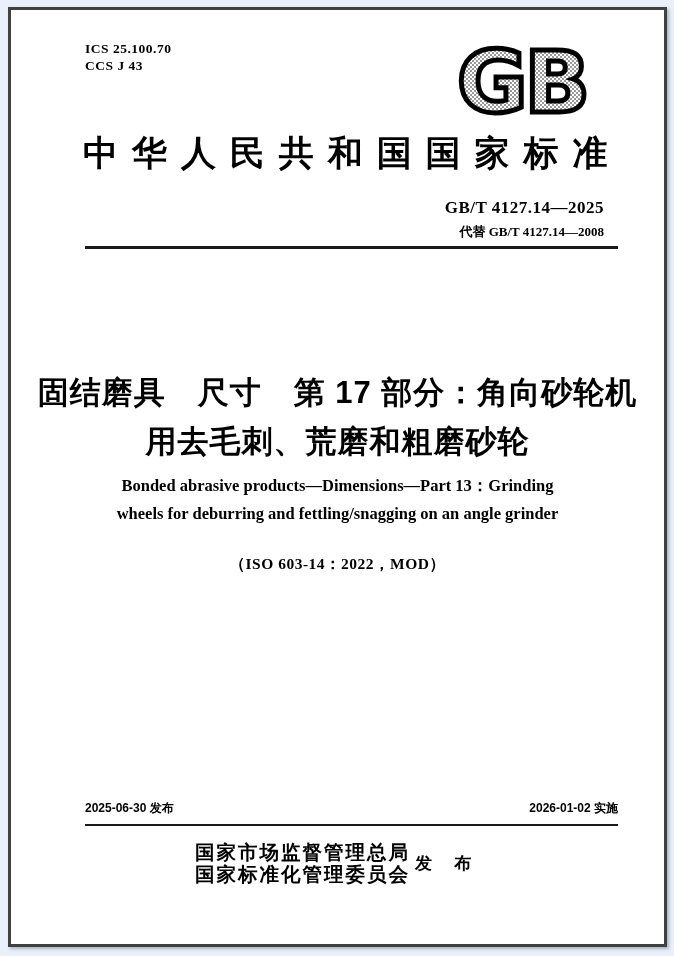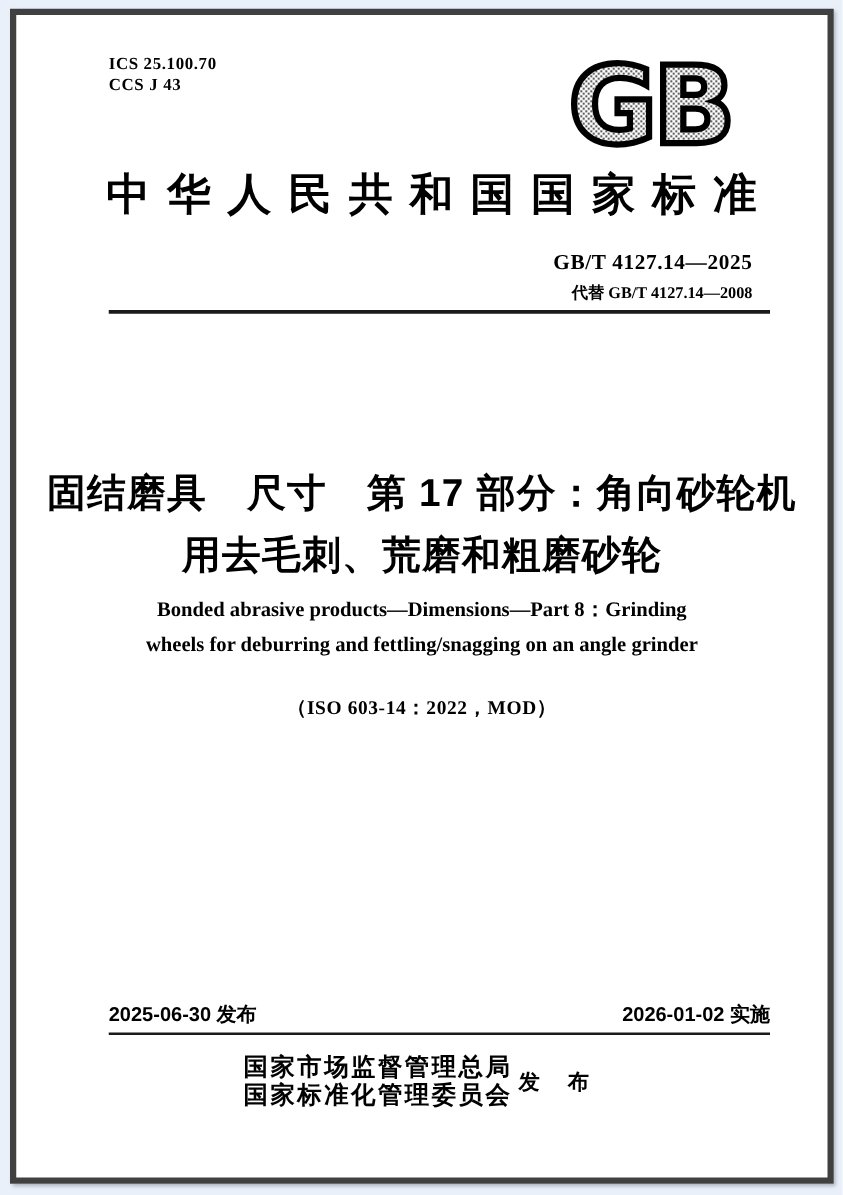--- a/index.html
+++ b/index.html
@@ -6,21 +6,21 @@
   body{
     width:674px;height:956px;position:relative;
     background:#e9f0f9;
     font-family:"Liberation Serif","DejaVu Serif",serif;
     color:#000;
     overflow:hidden;
   }
   .page{
     position:absolute;left:8px;top:7px;width:659px;height:940px;
     background:#ffffff;
-    border:5px solid #404040;
+    border:3px solid #404040;
     box-shadow:2px 2px 3px rgba(120,130,145,.55);
     box-sizing:border-box;
   }
   .ics-block{
     position:absolute;left:74px;top:30px;
     font-size:13.5px;font-weight:bold;line-height:17px;
     letter-spacing:.5px;
   }
   .gb-logo{
     position:absolute;top:34px;right:72px;width:140px;height:76px;
@@ -60,21 +60,21 @@
   }
   .iso-note{
     position:absolute;left:30px;right:30px;top:544px;
     text-align:center;
     font-size:15.5px;font-weight:bold;letter-spacing:.5px;
   }
   .dates-row{
     position:absolute;left:74px;right:46px;top:790px;
     display:flex;justify-content:space-between;
     font-family:"Liberation Sans","DejaVu Sans",sans-serif;
-    font-size:16px;font-weight:bold;
+    font-size:12px;font-weight:bold;
   }
   .rule-bottom{
     position:absolute;left:74px;right:46px;top:814px;height:1.5px;
     background:#1a1a1a;
   }
   .publisher{
     position:absolute;left:0;right:0;top:832px;
     display:flex;justify-content:center;align-items:center;gap:5px;
   }
   .pub-lines{
@@ -113,21 +113,21 @@
   <div class="replaces">代替 GB/T 4127.14—2008</div>
 
   <div class="rule-top"></div>
 
   <div class="title-cn">
     <div>固结磨具　尺寸　第 17 部分：角向砂轮机</div>
     <div>用去毛刺、荒磨和粗磨砂轮</div>
   </div>
 
   <div class="title-en">
-    <div>Bonded abrasive products—Dimensions—Part 8：Grinding</div>
+    <div>Bonded abrasive products—Dimensions—Part 13：Grinding</div>
     <div>wheels for deburring and fettling/snagging on an angle grinder</div>
   </div>
 
   <div class="iso-note">（ISO 603-14：2022，MOD）</div>
 
   <div class="dates-row">
     <span>2025-06-30 发布</span>
     <span>2026-01-02 实施</span>
   </div>
 

